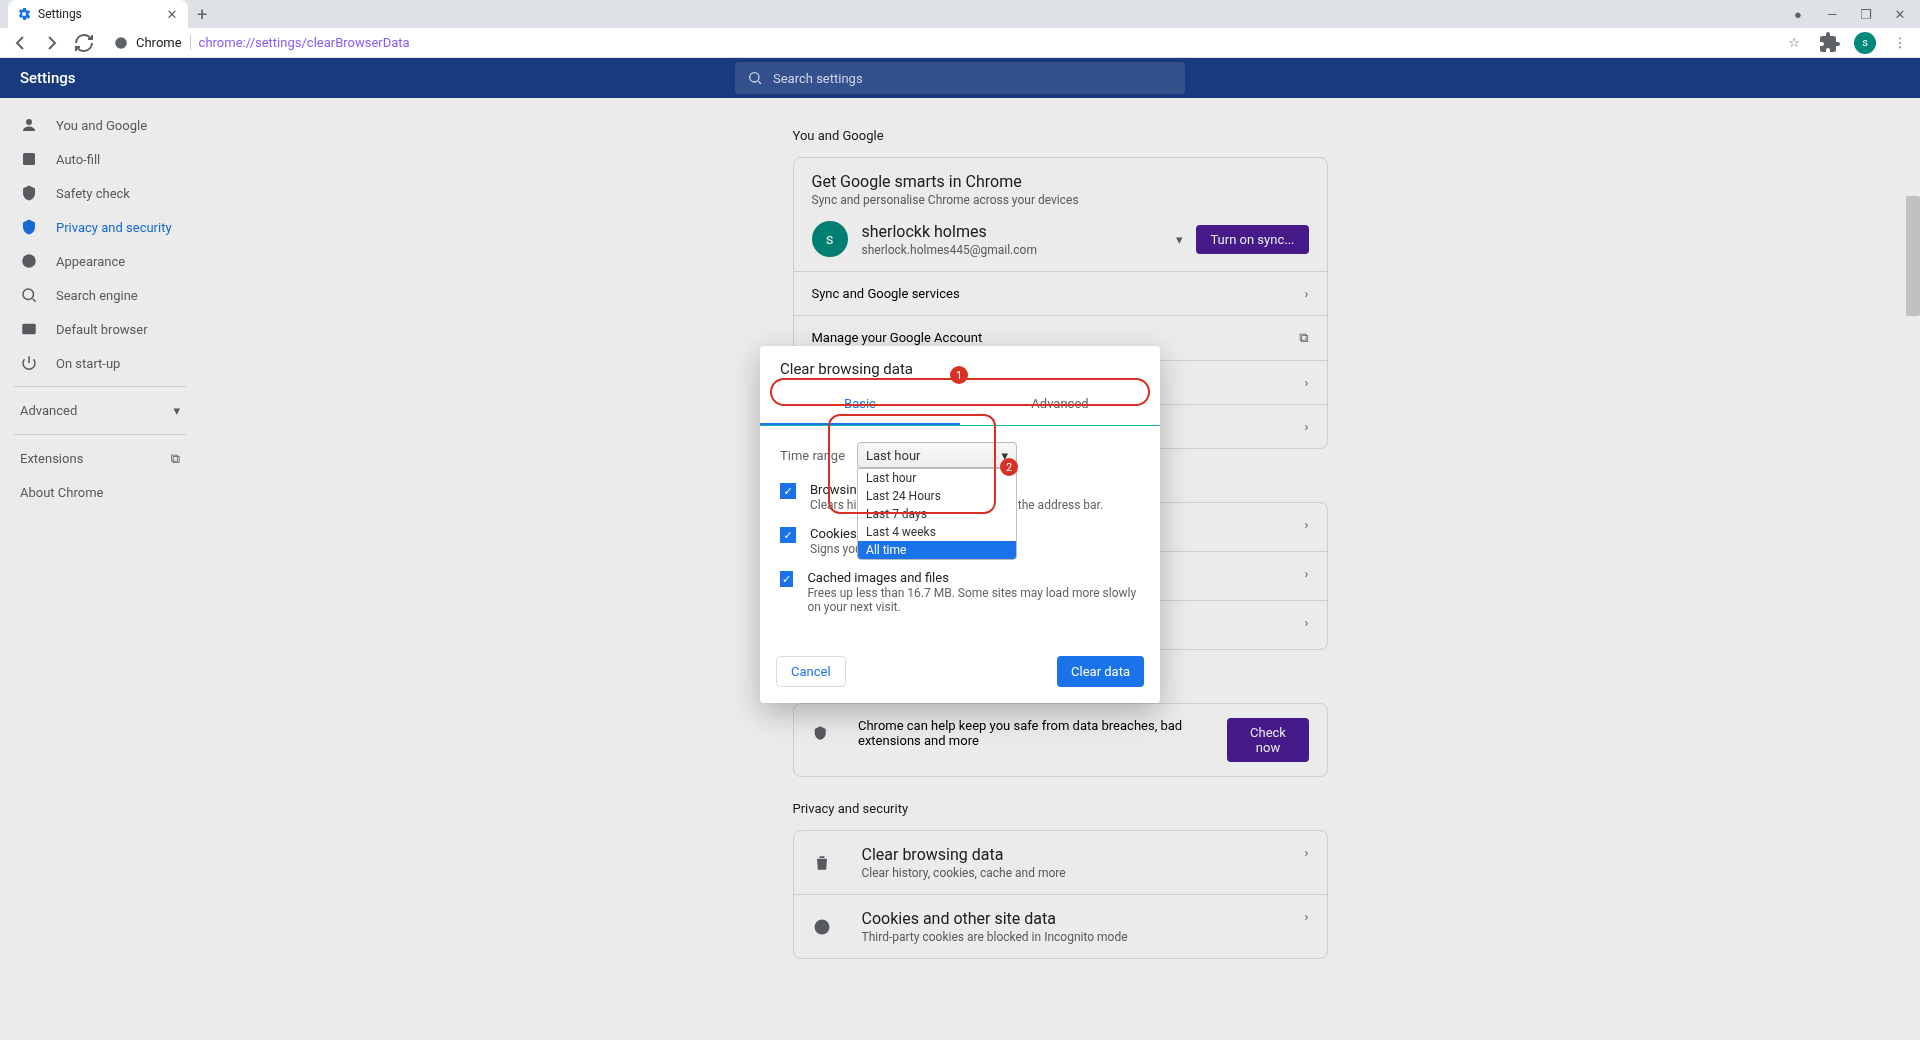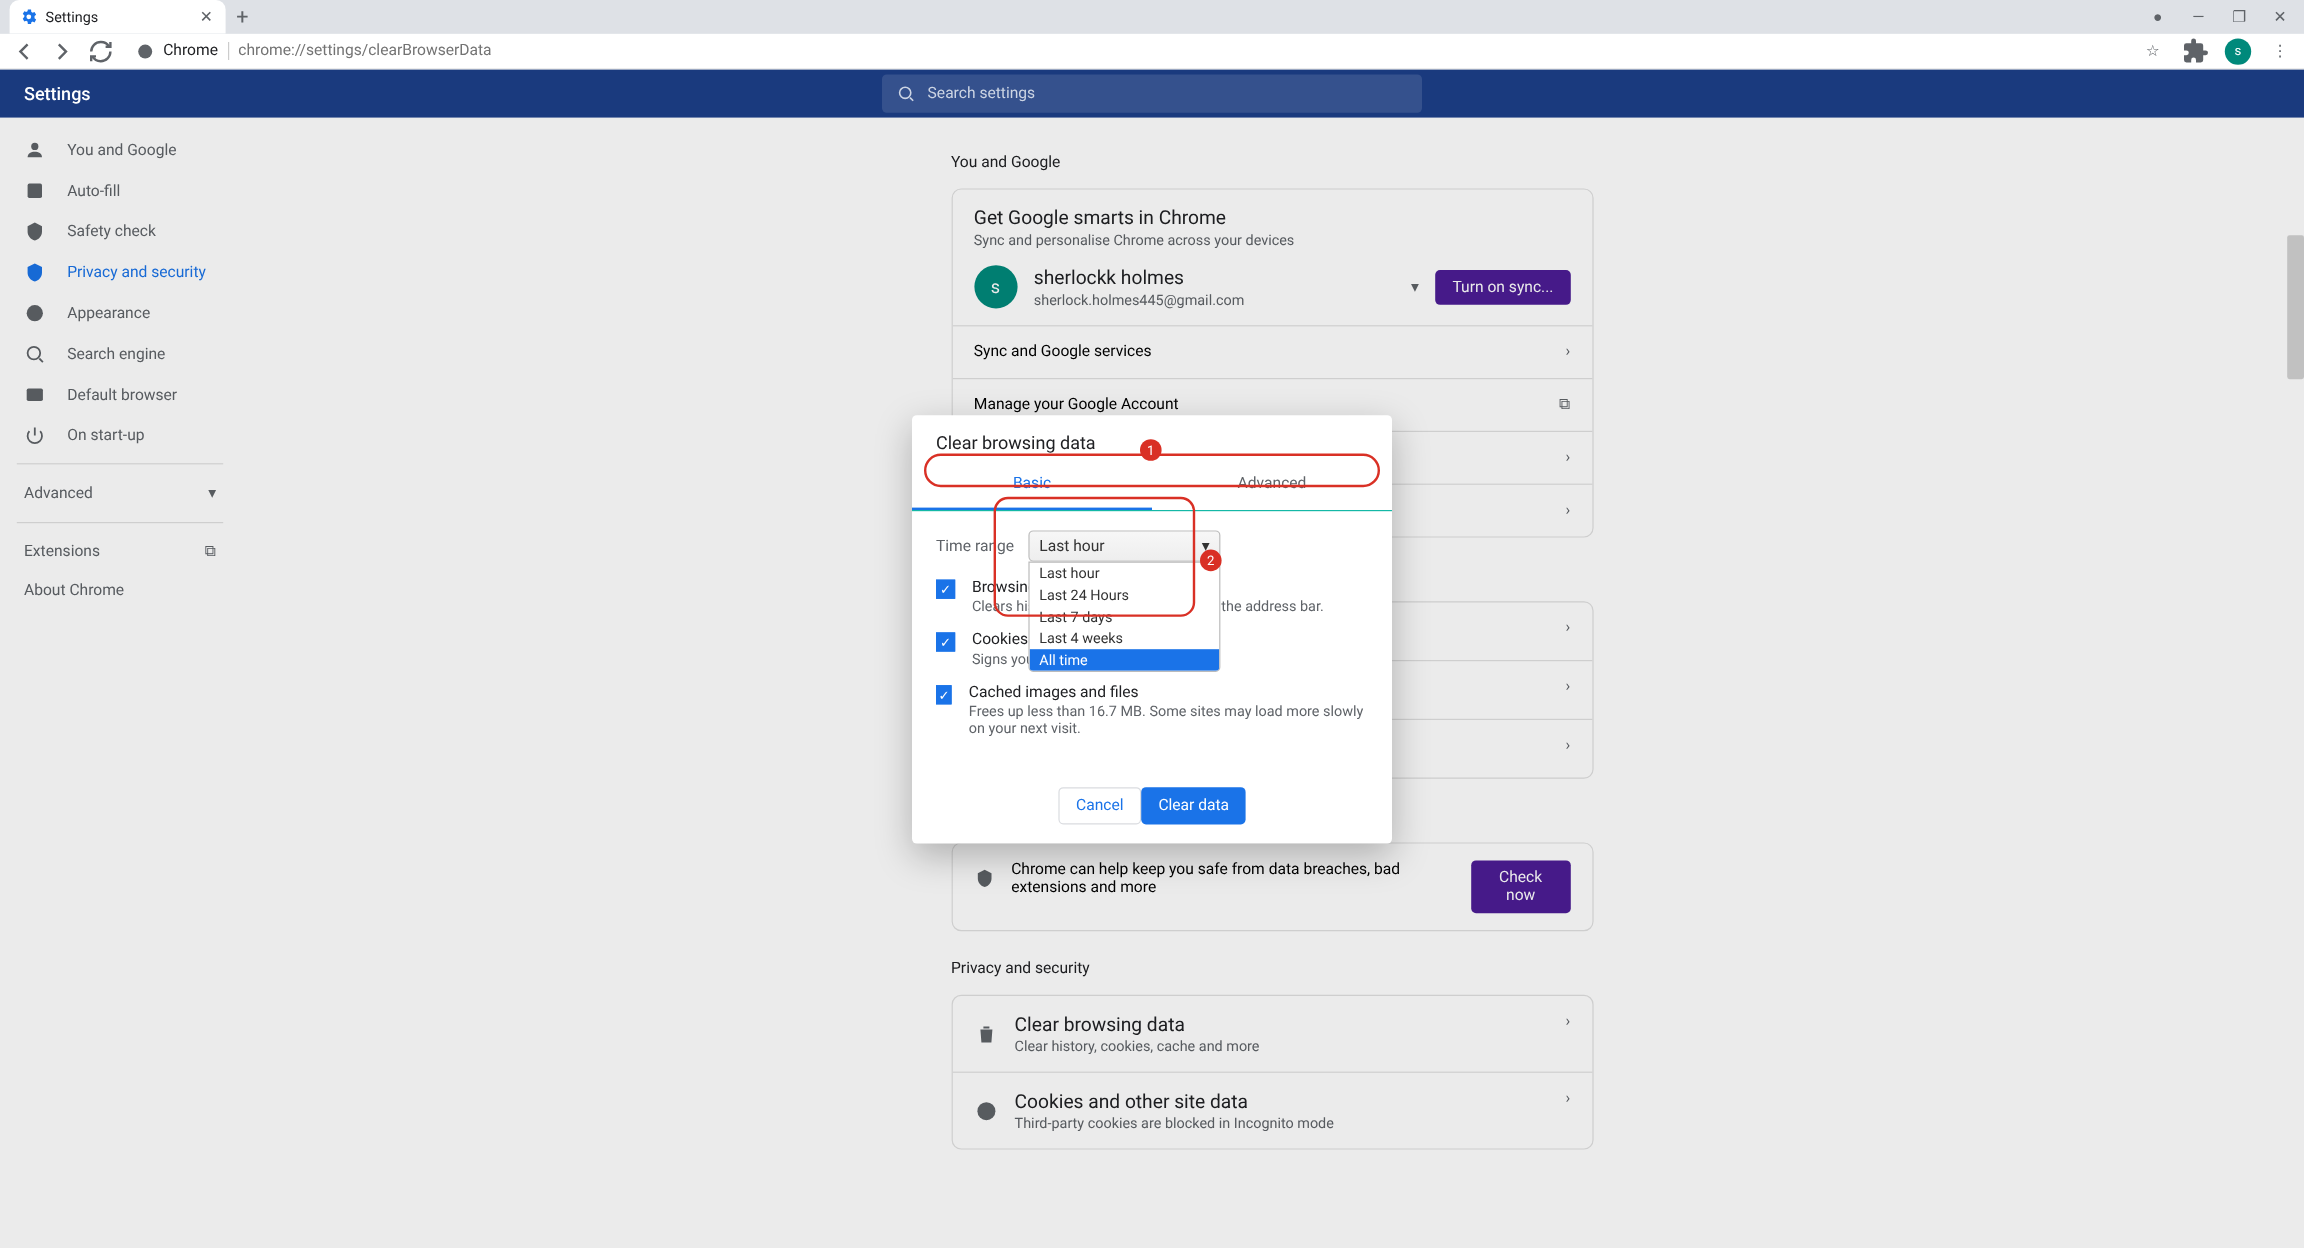--- a/index.html
+++ b/index.html
@@ -9,21 +9,21 @@
 .tab-icon{width:16px;height:16px;color:#1a73e8}
 .tab-title{flex:1;font-size:12px;color:#202124}
 .tab-close{width:16px;height:16px;color:#5f6368;cursor:pointer;display:flex;align-items:center;justify-content:center}
 .new-tab{width:28px;height:28px;display:flex;align-items:center;justify-content:center;color:#5f6368;cursor:pointer;font-size:18px}
 .window-controls{position:absolute;right:0;top:0;display:flex;gap:14px;padding:4px 10px}
 .wc{width:20px;height:20px;display:flex;align-items:center;justify-content:center;color:#5f6368;cursor:pointer}
 .toolbar{height:30px;background:#fff;display:flex;align-items:center;padding:0 8px;gap:8px;border-bottom:1px solid #e0e0e0}
 .tb-icon{width:24px;height:24px;display:flex;align-items:center;justify-content:center;color:#5f6368;cursor:pointer}
 .omnibox{flex:1;height:26px;display:flex;align-items:center;gap:8px;padding:0 10px;color:#5f6368}
 .omnibox-origin{color:#202124;padding-right:8px;border-right:1px solid #ccc}
-.omnibox-url{color:#737373}
+.omnibox-url{color:#8b5cf6}
 .tb-right{display:flex;align-items:center;gap:12px}
 .avatar-sm{width:22px;height:22px;border-radius:50%;background:#00897b;color:#fff;display:flex;align-items:center;justify-content:center;font-size:11px}
 .app{height:calc(1040px - 58px);display:flex;flex-direction:column;background:#fff;position:relative}
 .headerbar{height:40px;background:#1a3a7e;display:flex;align-items:center;padding:0 20px}
 .header-title{color:#fff;font-size:15px;font-weight:500}
 .search-wrap{margin-left:auto;margin-right:auto;position:absolute;left:50%;transform:translateX(-50%);width:450px}
 .search-box{height:32px;background:rgba(255,255,255,0.12);border-radius:4px;display:flex;align-items:center;padding:0 12px;gap:10px;color:#cdd5e4}
 .content{flex:1;display:flex;overflow:hidden;position:relative}
 .sidebar{width:200px;padding:10px 0}
 .sb-item{display:flex;align-items:center;gap:18px;padding:8px 20px;color:#5f6368;cursor:pointer}
@@ -38,42 +38,42 @@
 .card{border:1px solid #e0e0e0;border-radius:8px;margin-bottom:24px}
 .card-inner{padding:14px 18px;border-bottom:1px solid #e0e0e0}
 .card-inner:last-child{border-bottom:none}
 .small-title{font-size:16px;color:#202124;margin-bottom:2px}
 .small-sub{font-size:12px;color:#5f6368}
 .account-row{display:flex;align-items:center;gap:14px}
 .avatar-md{width:36px;height:36px;border-radius:50%;background:#00897b;color:#fff;display:flex;align-items:center;justify-content:center;font-size:15px}
 .btn-primary{background:#4c1d95;color:#fff;border:none;border-radius:4px;padding:7px 14px;cursor:pointer;font-size:13px}
 .row{display:flex;align-items:flex-start;justify-content:space-between;padding:14px 18px;border-bottom:1px solid #e0e0e0}
 .row:last-child{border-bottom:none}
-.row .left{display:flex;align-items:center;gap:14px}
+.row .left{display:flex;align-items:center;gap:30px}
 .row .chev{color:#5f6368}
 .row-ico{width:20px;height:20px;color:#5f6368;display:flex;align-items:center;justify-content:center}
 .dim-overlay{position:absolute;inset:0;background:rgba(0,0,0,0.08)}
 .dialog{position:absolute;top:248px;left:50%;transform:translateX(-50%);width:400px;background:#fff;border-radius:4px;box-shadow:0 10px 30px rgba(0,0,0,.25);z-index:10}
 .dlg-title{padding:14px 20px 6px;font-size:15px;color:#202124}
 .dlg-tabs{display:flex;border-bottom:1px solid #14b8a6}
 .dlg-tab{flex:1;text-align:center;padding:12px 0;color:#5f6368;cursor:pointer;font-size:13px}
 .dlg-tab.active{color:#1a73e8;border-bottom:2px solid #1a73e8}
 .dlg-body{padding:16px 20px}
 .tr-row{display:flex;align-items:center;gap:12px;margin-bottom:14px}
 .tr-label{color:#5f6368}
 .select{position:relative;flex:0 0 160px}
 .select-btn{width:160px;height:26px;border:1px solid #bbb;border-radius:4px;background:linear-gradient(#f7f7f7,#eee);display:flex;align-items:center;justify-content:space-between;padding:0 8px;font-size:12px;color:#333;cursor:pointer}
 .select-menu{position:absolute;top:26px;left:0;width:160px;background:#fff;border:1px solid #bbb;border-radius:0 0 4px 4px;overflow:hidden;z-index:5}
 .select-opt{padding:2px 8px;font-size:12px;color:#333;cursor:pointer}
 .select-opt.hi{background:#1a73e8;color:#ffffff}
 .chk-item{display:flex;gap:14px;margin-bottom:14px}
 .chk{width:16px;height:16px;border:2px solid #1a73e8;background:#1a73e8;color:#fff;display:flex;align-items:center;justify-content:center;font-size:11px;margin-top:1px;cursor:pointer}
 .chk-txt .t{font-size:13px;color:#202124}
 .chk-txt .s{font-size:12px;color:#5f6368;margin-top:1px}
-.dlg-actions{display:flex;justify-content:center;padding:12px 16px 16px}
+.dlg-actions{display:flex;justify-content:space-between;padding:12px 16px 16px}
 .btn-outline{border:1px solid #dadce0;background:#fff;color:#1a73e8;border-radius:4px;padding:7px 14px;cursor:pointer}
 .btn-blue{background:#1a73e8;color:#fff;border:none;border-radius:4px;padding:7px 14px;cursor:pointer}
 .annot{position:absolute;border:2px solid #d93025;border-radius:999px;z-index:20;pointer-events:none}
 .annot-badge{position:absolute;width:18px;height:18px;border-radius:50%;background:#d93025;color:#fff;font-size:11px;display:flex;align-items:center;justify-content:center;z-index:21;pointer-events:none}
 .scrollbar{position:absolute;right:0;top:98px;width:14px;height:120px;background:#c1c1c1;border-radius:2px}
 svg{width:100%;height:100%}
 </style>
 </head>
 <body>
 

